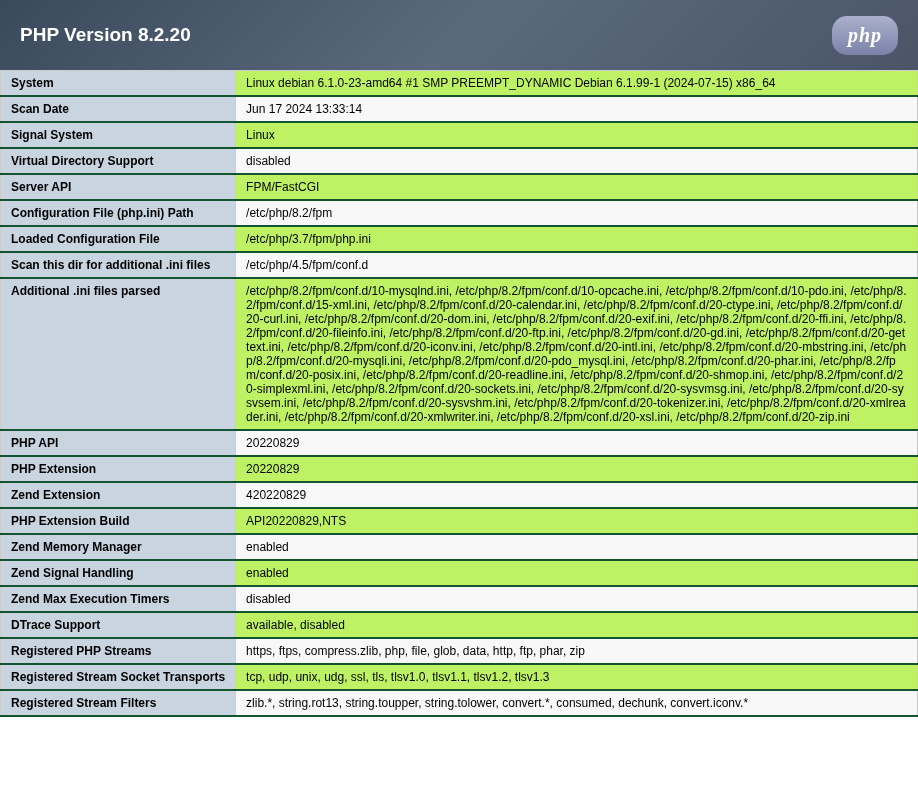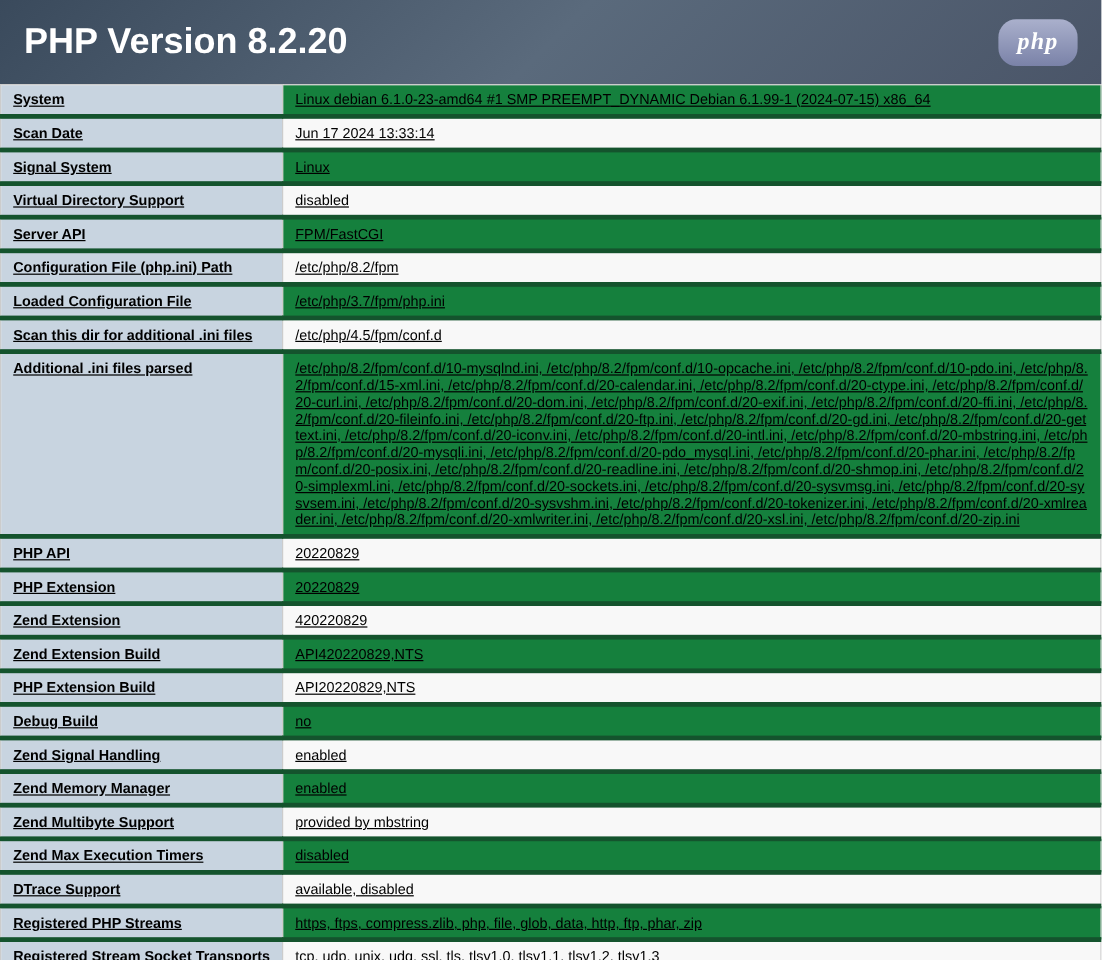--- a/index.html
+++ b/index.html
@@ -9,21 +9,21 @@
       background: #4a5568;
       background: linear-gradient(135deg, #3a4a5c 0%, #5a6a7c 50%, #4a5568 100%);
       padding: 12px 20px;
       display: flex;
       align-items: center;
       justify-content: space-between;
       min-height: 70px;
     }
     .header-title {
       color: #fff;
-      font-size: 30px;
+      font-size: 19px;
       font-weight: bold;
       font-family: sans-serif;
     }
     .php-logo {
       background: #8892bf;
       background: linear-gradient(180deg, #aab0cc 0%, #7a82a8 100%);
       border-radius: 15px;
       padding: 8px 16px;
       display: flex;
       align-items: center;
@@ -36,36 +36,35 @@
       font-style: italic;
       letter-spacing: 1px;
       font-family: serif;
     }
 
     table {
       width: 100%;
       border-collapse: collapse;
     }
     tr {
-      border-bottom: 4px solid #14532d;
-      text-decoration: underline;
+      border-bottom: 2px solid #14532d;
     }
     td {
       padding: 5px 10px;
       vertical-align: top;
       border: 1px solid #ccc;
     }
     td:first-child {
       background-color: #c8d4e0;
       font-weight: bold;
       width: 220px;
       white-space: nowrap;
     }
     td:last-child {
-      background-color: #15803d;
+      background-color: #bef264;
       word-break: break-all;
     }
     tr:nth-child(even) td:last-child {
       background-color: #f8f8f8;
     }
   </style>
 </head>
 <body>
 
 <div class="header">
@@ -119,42 +118,30 @@
       </tr>
       <tr>
         <td>PHP Extension</td>
         <td>20220829</td>
       </tr>
       <tr>
         <td>Zend Extension</td>
         <td>420220829</td>
       </tr>
       <tr>
-        <td>Zend Extension Build</td>
-        <td>API420220829,NTS</td>
-      </tr>
-      <tr>
         <td>PHP Extension Build</td>
         <td>API20220829,NTS</td>
-      </tr>
-      <tr>
-        <td>Debug Build</td>
-        <td>no</td>
-      </tr>
-      <tr>
-        <td>Zend Signal Handling</td>
-        <td>enabled</td>
       </tr>
       <tr>
         <td>Zend Memory Manager</td>
         <td>enabled</td>
       </tr>
       <tr>
-        <td>Zend Multibyte Support</td>
-        <td>provided by mbstring</td>
+        <td>Zend Signal Handling</td>
+        <td>enabled</td>
       </tr>
       <tr>
         <td>Zend Max Execution Timers</td>
         <td>disabled</td>
       </tr>
       <tr>
         <td>DTrace Support</td>
         <td>available, disabled</td>
       </tr>
       <tr>

